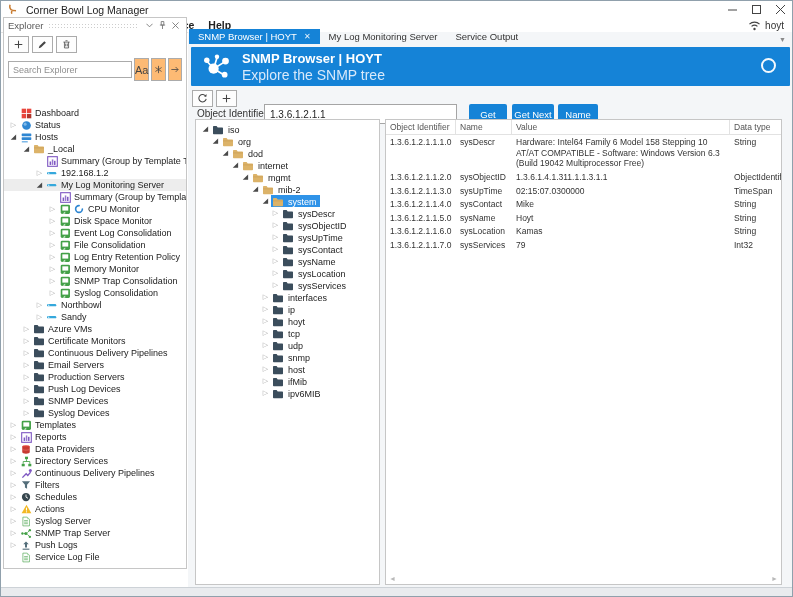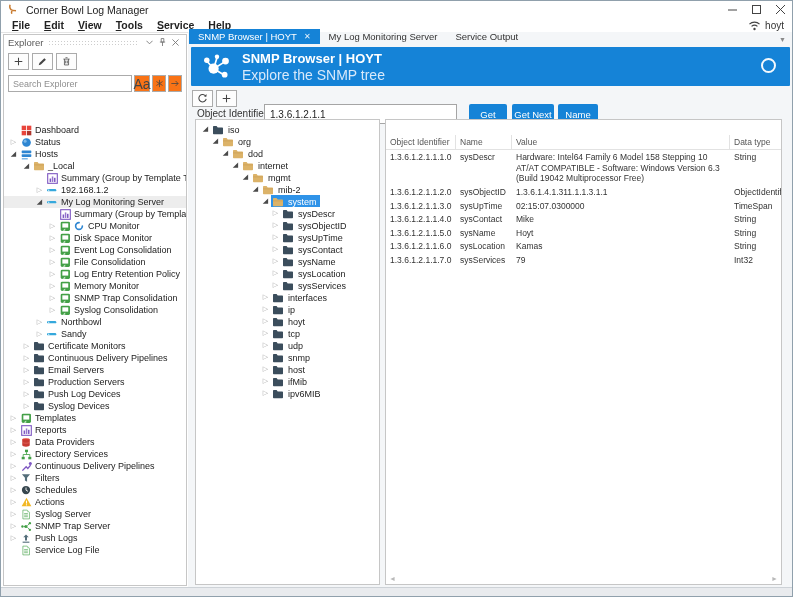--- a/index.html
+++ b/index.html
@@ -18,31 +18,31 @@
   .menubar { position:absolute; left:0; top:17px; right:0; height:14px; background:#fff; display:flex; align-items:center; padding-left:4px; }
   .menu-item { font-size:10.5px; color:#222; padding:0 7px;font-weight:bold; }
   .menu-item u { text-decoration:underline; }
   .user-badge { position:absolute; right:8px; top:17px; height:14px; display:flex; align-items:center; gap:4px; font-size:10px; color:#333; }
   .hsep { position:absolute; left:0; top:31px; right:0; height:1px; background:#e4e4e4; }
 
   
   .bottomstrip { position:absolute; left:0; right:0; top:586px; bottom:0; background:#e9ebee; border-top:1px solid #cdd2d7; }
 
   
-  .explorer { position:absolute; left:2px; top:33px; width:184px; height:552px; background:#fff; border:1px solid #c6c6c6; }
+  .explorer { position:absolute; left:2px; top:16px; width:184px; height:552px; background:#fff; border:1px solid #c6c6c6; }
   .exp-header { height:15px; display:flex; align-items:center; padding:0 4px; }
   .exp-title { font-size:9.5px; color:#595959; }
   .exp-dots { flex:1; height:6px; margin:0 5px; background-image:radial-gradient(#cdcdcd 0.8px, transparent 0.9px); background-size:3px 3px; }
   .exp-hbtn { width:13px; height:12px; display:flex; align-items:center; justify-content:center; }
   .exp-toolbar { display:flex; gap:3px; padding:3px 4px 2px 4px; }
   .tool-btn { width:21px; height:17px; background:#fdfdfd; border:1px solid #ababab; display:flex; align-items:center; justify-content:center; }
   .search-row { display:flex; gap:2px; padding:3px 4px 4px 4px; align-items:center; }
   .search-input { width:124px; height:17px; border:1px solid #ababab; font-size:9px; padding:0 4px; color:#333; font-family:"Liberation Sans",sans-serif; }
   .search-input::placeholder { color:#8f8f8f; }
-  .mini-btn { width:16px; height:17px; background:#f97316; border:1px solid #ababab; display:flex; align-items:center; justify-content:center; font-size:14px; color:#444; }
+  .mini-btn { width:16px; height:23px; background:#fdba74; border:1px solid #ababab; display:flex; align-items:center; justify-content:center; font-size:11px; color:#444; }
   .exp-tree { position:absolute; left:0; right:0; top:89px; bottom:0; overflow:hidden; }
 
   .trow { height:12px; display:flex; align-items:center; white-space:nowrap; }
   .trow.sel { background:#ededed; }
   .exp-glyph { width:11px; font-size:7px; flex:none; text-align:center; }
   .exp-glyph.closed { color:#a8a8a8; }
   .exp-glyph.open { color:#4a4a4a; }
   .ico { width:14px; height:11px; flex:none; display:inline-flex; align-items:center; justify-content:center; }
   .tlabel { font-size:9px; color:#222; padding-left:2px; }
 
@@ -68,21 +68,21 @@
   .oid-btn { position:absolute; top:0; height:20px; background:var(--accent); color:#fff; border:none; border-radius:2px; font-size:9.5px; font-family:"Liberation Sans",sans-serif; }
 
   .snmp-panel { position:absolute; left:7px; top:87px; width:185px; height:466px; background:#fff; border:1px solid #c6c6c6; overflow:hidden; padding-top:3px; }
   .snmp-label { font-size:9px; color:#222; padding:0 3px; }
   .snmp-wrap { display:inline-flex; align-items:flex-end; height:12px; }
   .snmp-wrap.sel { background:var(--selection); }
   .snmp-wrap.sel .snmp-label { color:#fff; }
 
   .table-panel { position:absolute; left:197px; top:87px; width:397px; height:466px; background:#fff; border:1px solid #c6c6c6; overflow:hidden; }
   .grid-head { display:grid; grid-template-columns:70px 56px 218px 1fr; border-bottom:1px solid #e2e2e2; }
-  .grid-head .hc { font-size:8.5px; color:#555; padding:2px 3px 2px 4px; border-right:1px solid #e2e2e2; white-space:nowrap; overflow:hidden;margin-top:15px; }
+  .grid-head .hc { font-size:8.5px; color:#555; padding:2px 3px 2px 4px; border-right:1px solid #e2e2e2; white-space:nowrap; overflow:hidden; }
   .grid-head .hc:last-child { border-right:none; }
   .grid-row { display:grid; grid-template-columns:70px 56px 218px 1fr; }
   .grid-row .c { font-size:8.5px; color:#333; padding:2px 3px 1px 4px; white-space:nowrap; overflow:hidden; }
   .grid-row .c.wrap { white-space:normal; line-height:1.25; }
   .hscroll { position:absolute; left:1px; right:1px; bottom:1px; height:9px; display:flex; justify-content:space-between; align-items:center; color:#b9b9b9; font-size:7px; padding:0 2px; }
 
   svg { display:block; }
 </style>
 </head>
 <body>
@@ -387,20 +387,29 @@
           </span>
           <span class="tlabel">Sandy</span>
         </div>
         <div class="trow" style="padding-left:17px">
           <span class="exp-glyph closed">▷</span>
           <span class="ico">
             <svg width="12" height="10" viewBox="0 0 16 14">
               <path d="M1 2.5c0-.6.4-1 1-1h4l1.6 1.9H14c.6 0 1 .4 1 1v7.6c0 .6-.4 1-1 1H2c-.6 0-1-.4-1-1z" fill="#3b4d5c"></path>
             </svg>
           </span>
+          <span class="tlabel">Azure VMs</span>
+        </div>
+        <div class="trow" style="padding-left:17px">
+          <span class="exp-glyph closed">▷</span>
+          <span class="ico">
+            <svg width="12" height="10" viewBox="0 0 16 14">
+              <path d="M1 2.5c0-.6.4-1 1-1h4l1.6 1.9H14c.6 0 1 .4 1 1v7.6c0 .6-.4 1-1 1H2c-.6 0-1-.4-1-1z" fill="#3b4d5c"></path>
+            </svg>
+          </span>
           <span class="tlabel">Certificate Monitors</span>
         </div>
         <div class="trow" style="padding-left:17px">
           <span class="exp-glyph closed">▷</span>
           <span class="ico">
             <svg width="12" height="10" viewBox="0 0 16 14">
               <path d="M1 2.5c0-.6.4-1 1-1h4l1.6 1.9H14c.6 0 1 .4 1 1v7.6c0 .6-.4 1-1 1H2c-.6 0-1-.4-1-1z" fill="#3b4d5c"></path>
             </svg>
           </span>
           <span class="tlabel">Continuous Delivery Pipelines</span>
@@ -424,20 +433,29 @@
           <span class="tlabel">Production Servers</span>
         </div>
         <div class="trow" style="padding-left:17px">
           <span class="exp-glyph closed">▷</span>
           <span class="ico">
             <svg width="12" height="10" viewBox="0 0 16 14">
               <path d="M1 2.5c0-.6.4-1 1-1h4l1.6 1.9H14c.6 0 1 .4 1 1v7.6c0 .6-.4 1-1 1H2c-.6 0-1-.4-1-1z" fill="#3b4d5c"></path>
             </svg>
           </span>
           <span class="tlabel">Push Log Devices</span>
+        </div>
+        <div class="trow" style="padding-left:17px">
+          <span class="exp-glyph closed">▷</span>
+          <span class="ico">
+            <svg width="12" height="10" viewBox="0 0 16 14">
+              <path d="M1 2.5c0-.6.4-1 1-1h4l1.6 1.9H14c.6 0 1 .4 1 1v7.6c0 .6-.4 1-1 1H2c-.6 0-1-.4-1-1z" fill="#3b4d5c"></path>
+            </svg>
+          </span>
+          <span class="tlabel">SNMP Devices</span>
         </div>
         <div class="trow" style="padding-left:17px">
           <span class="exp-glyph closed">▷</span>
           <span class="ico">
             <svg width="12" height="10" viewBox="0 0 16 14">
               <path d="M1 2.5c0-.6.4-1 1-1h4l1.6 1.9H14c.6 0 1 .4 1 1v7.6c0 .6-.4 1-1 1H2c-.6 0-1-.4-1-1z" fill="#3b4d5c"></path>
             </svg>
           </span>
           <span class="tlabel">Syslog Devices</span>
         </div>

